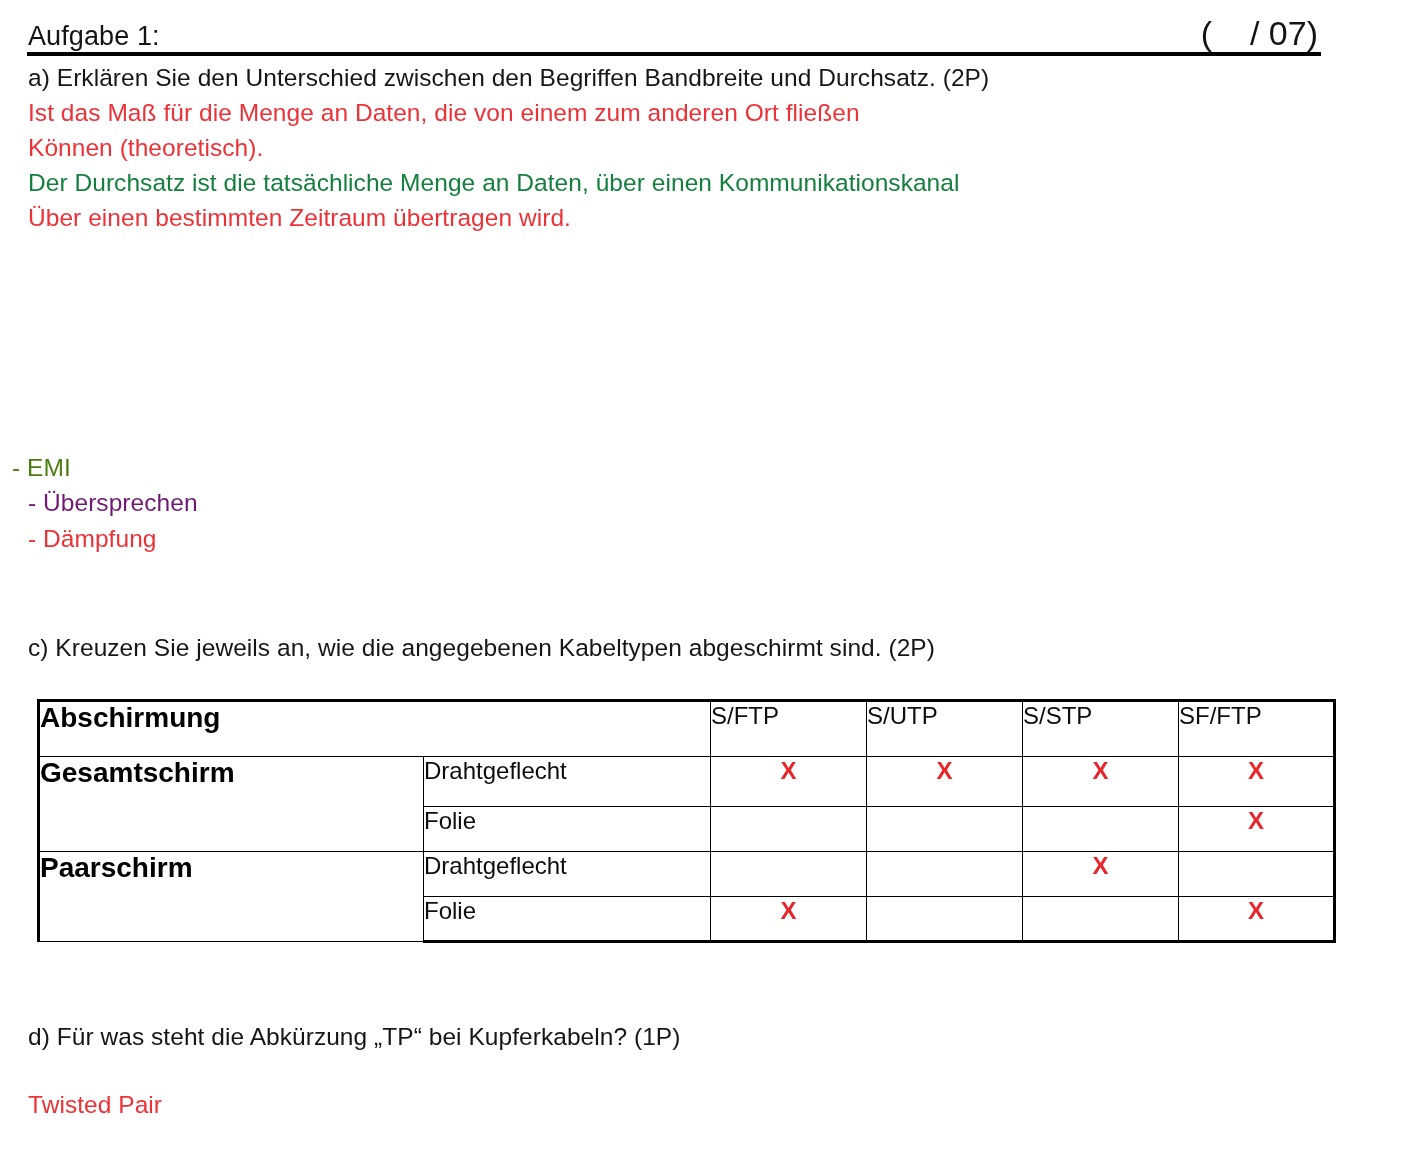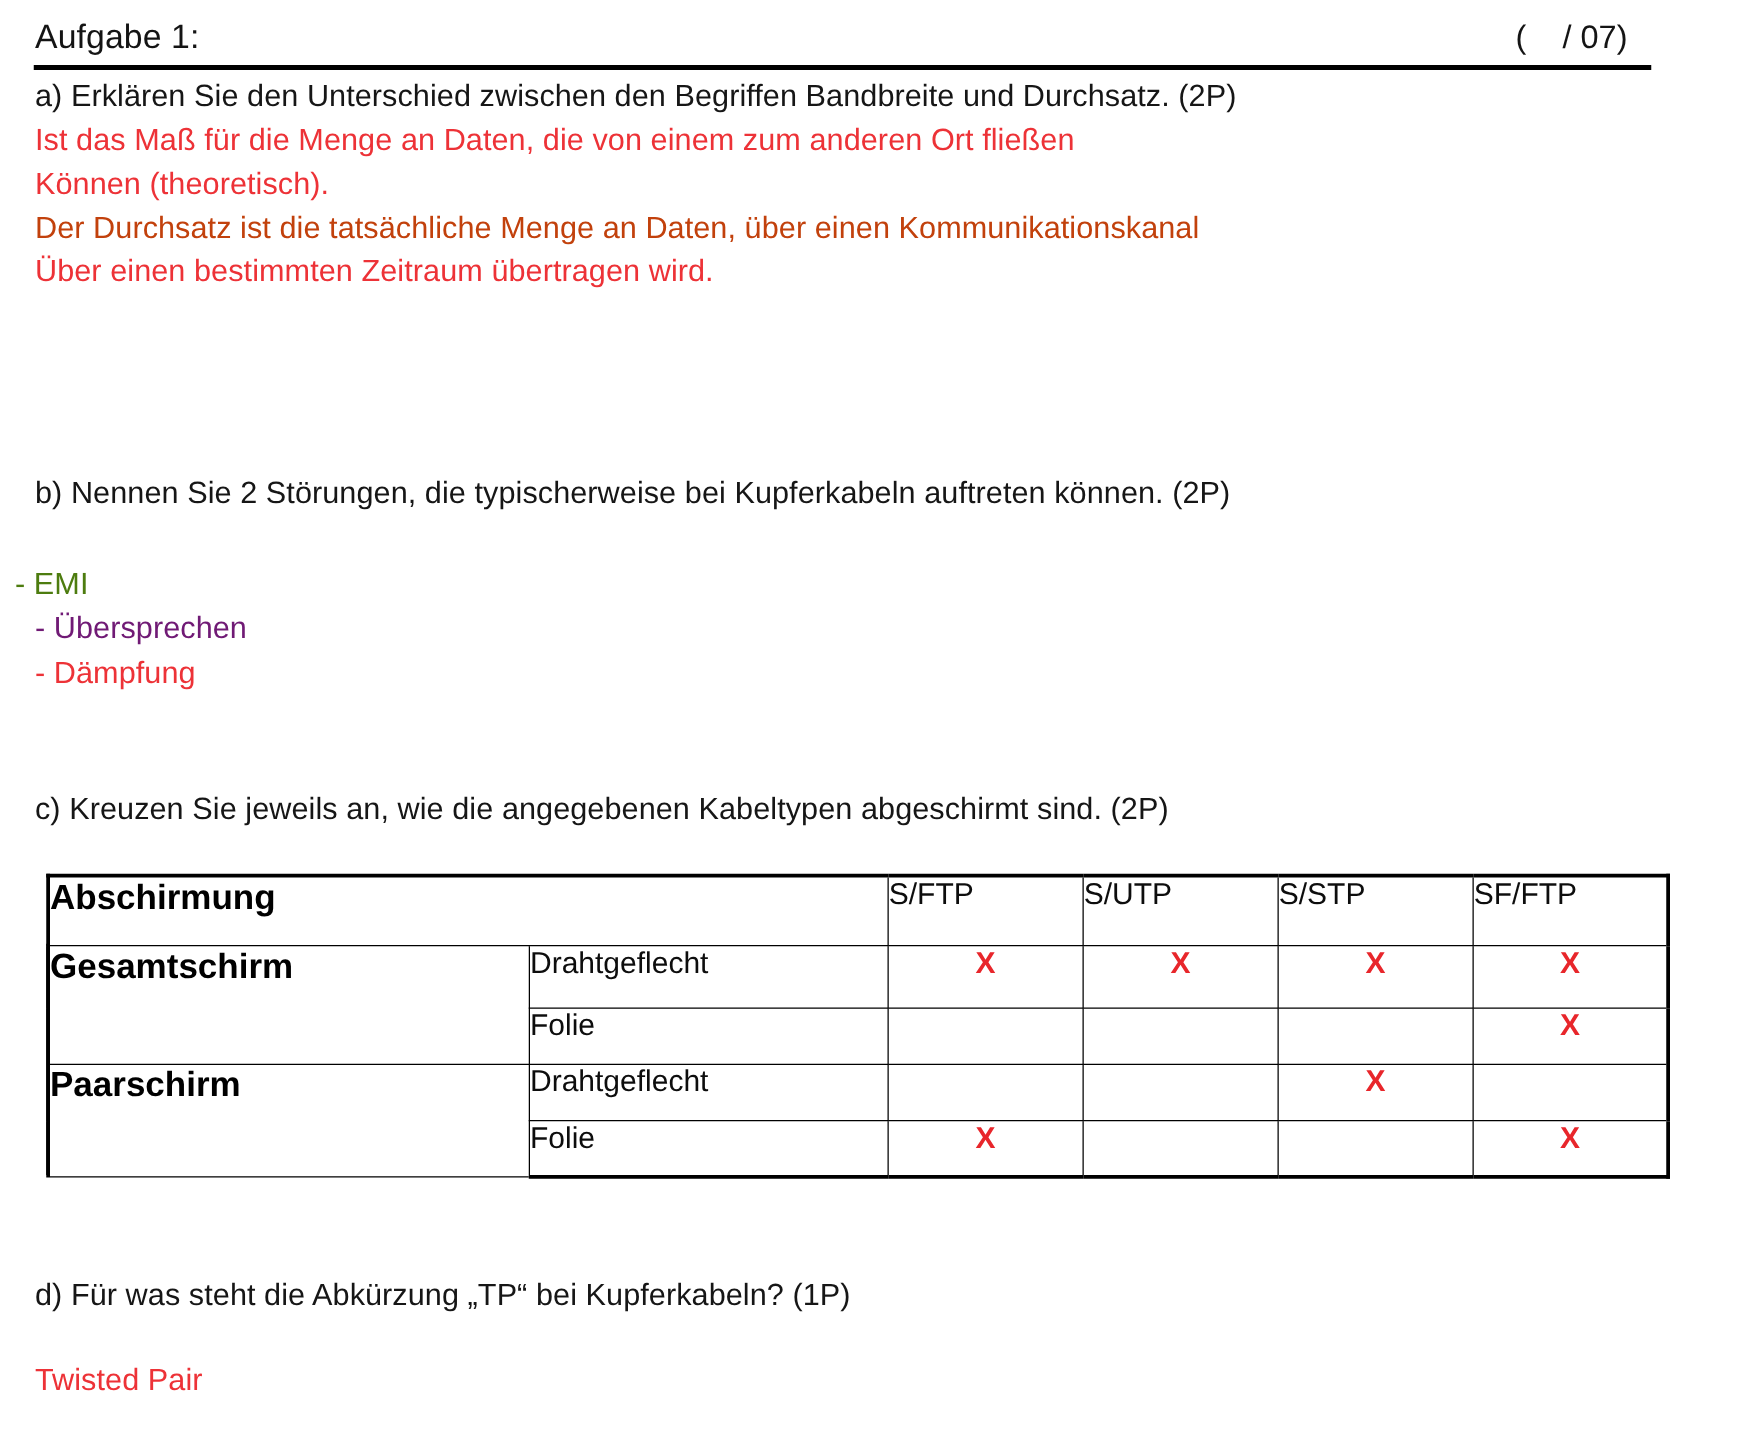--- a/index.html
+++ b/index.html
@@ -33,25 +33,25 @@
     align-items: baseline;
   }
   .task-title {
     font-size: 27px;
     font-weight: 400;
     letter-spacing: 0.1px;
     color: #141414;
     white-space: pre;
   }
   .score-box {
-    font-size: 26px;
+    font-size: 34px;
     font-weight: 400;
     color: #141414;
     white-space: pre;
-    margin-right: 18px;
+    margin-right: 2px;
   }
   .header-rule {
     position: absolute;
     left: 27px;
     top: 52px;
     width: 1294px;
     height: 4px;
     background: #000000;
   }
 
@@ -149,24 +149,23 @@
   <div class="header-row">
     <div class="task-title">Aufgabe 1:</div>
     <div class="score-box">(    / 07)</div>
   </div>
   <div class="header-rule"></div>
 
   <div class="q-line" style="left:28px; top:64px;">a) Erklären Sie den Unterschied zwischen den Begriffen Bandbreite und Durchsatz. (2P)</div>
 
   <div class="a-line" style="left:28px; top:99px; color:#ED3237;">Ist das Maß für die Menge an Daten, die von einem zum anderen Ort fließen</div>
   <div class="a-line" style="left:28px; top:134px; color:#ED3237;">Können (theoretisch).</div>
-  <div class="a-line" style="left:28px; top:169px; color:#c2410c;">Der Durchsatz ist die tatsächliche Menge an Daten, über einen Kommunikationskanal</div>
+  <div class="a-line" style="left:28px; top:169px; color:#15803d;">Der Durchsatz ist die tatsächliche Menge an Daten, über einen Kommunikationskanal</div>
   <div class="a-line" style="left:28px; top:204px; color:#ED3237;">Über einen bestimmten Zeitraum übertragen wird.</div>
 
-  <div class="q-line" style="left:28px; top:381px;">b) Nennen Sie 2 Störungen, die typischerweise bei Kupferkabeln auftreten können. (2P)</div>
 
   <div class="a-line" style="left:12px; top:454px; color:#4d7c0f;">- EMI</div>
   <div class="a-line" style="left:28px; top:489px; color:#701a75;">- Übersprechen</div>
   <div class="a-line" style="left:28px; top:525px; color:#ED3237;">- Dämpfung</div>
 
   <div class="q-line" style="left:28px; top:634px;">c) Kreuzen Sie jeweils an, wie die angegebenen Kabeltypen abgeschirmt sind. (2P)</div>
 
   <table class="shield-table">
     <colgroup>
       <col class="col-a">

